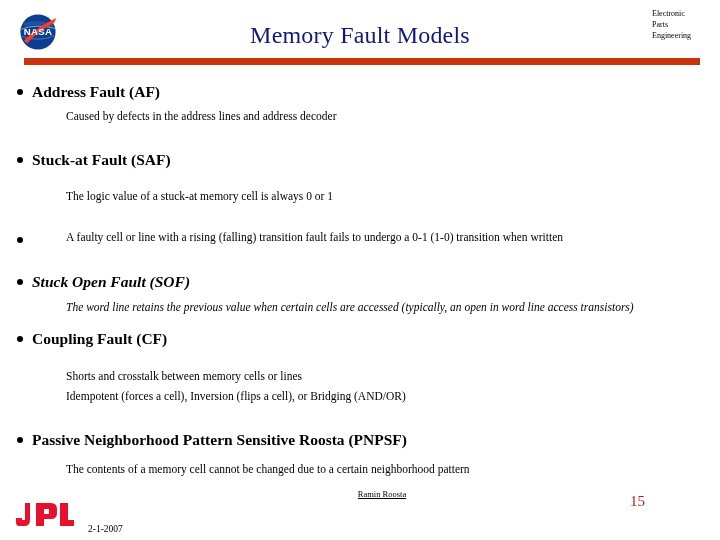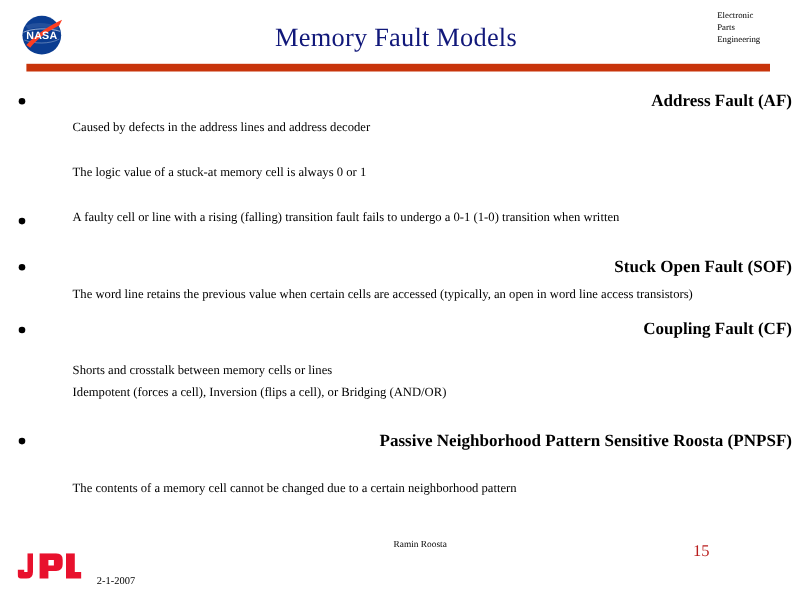--- a/index.html
+++ b/index.html
@@ -58,26 +58,25 @@
   
   #content {
     position: absolute;
     left: 0;
     top: 78px;
     width: 720px;
   }
   .bullet-block { position: relative; }
   .bullet-head {
     position: relative;
-    padding-left: 22px;
+    padding-left: 32px;
     font-size: 15.5px;
     font-weight: bold;
     line-height: 19px;
     color: #000000;
-    text-align: right;
   }
   .bullet-head .dot {
     position: absolute;
     left: 17px;
     top: 7px;
     width: 6px;
     height: 6px;
     background: #000;
     border-radius: 50%;
   }
@@ -85,30 +84,30 @@
     padding-left: 66px;
     font-size: 11.5px;
     line-height: 15.5px;
     color: #000000;
   }
 
   
   .b0 { margin-top: 4px; }
   .b0 .sub-line { margin-top: 8px; }
   .b1 { margin-top: 25px; }
-  .b1 .sub-line { margin-top: 8px; }
+  .b1 .sub-line { margin-top: 20px; }
   .b2 { margin-top: 26px; }
   .b2 .sub-line { margin-top: 9px; }
-  .b3 { margin-top: 26px; }
+  .b3 { margin-top: 26px; font-style: italic; }
   .b3 .sub-line { margin-top: 9px; }
   .b4 { margin-top: 14px; }
   .b4 .sub-line { margin-top: 21px; }
   .b4 .sub-line + .sub-line { margin-top: 4px; }
   .b5 { margin-top: 26px; }
-  .b5 .sub-line { margin-top: 27px; }
+  .b5 .sub-line { margin-top: 13px; }
 
   
   #jpl-logo {
     position: absolute;
     left: 16px;
     top: 503px;
     width: 58px;
     height: 26px;
   }
   #footer-date {
@@ -119,20 +118,21 @@
     color: #000;
   }
   #footer-author {
     position: absolute;
     left: 322px;
     top: 489px;
     width: 120px;
     text-align: center;
     font-size: 8.5px;
     color: #000;
+    text-decoration: underline;
   }
   #page-number {
     position: absolute;
     left: 630px;
     top: 493px;
     font-size: 15px;
     color: #b91c1c;
   }
 </style>
 </head>
@@ -163,20 +163,24 @@
 
   <div class="bullet-block b0">
     <div class="bullet-head">
       <span class="dot"></span>
       <span>Address Fault (AF)</span>
     </div>
     <div class="sub-line">Caused by defects in the address lines and address decoder</div>
   </div>
 
   <div class="bullet-block b1">
+    <div class="bullet-head">
+      <span class="dot"></span>
+      <span>Stuck-at Fault (SAF)</span>
+    </div>
     <div class="sub-line">The logic value of a stuck-at memory cell is always 0 or 1</div>
   </div>
 
   <div class="bullet-block b2">
     <div class="bullet-head">
       <span class="dot"></span>
     </div>
     <div class="sub-line">A faulty cell or line with a rising (falling) transition fault fails to undergo a 0-1 (1-0) transition when written</div>
   </div>
 

